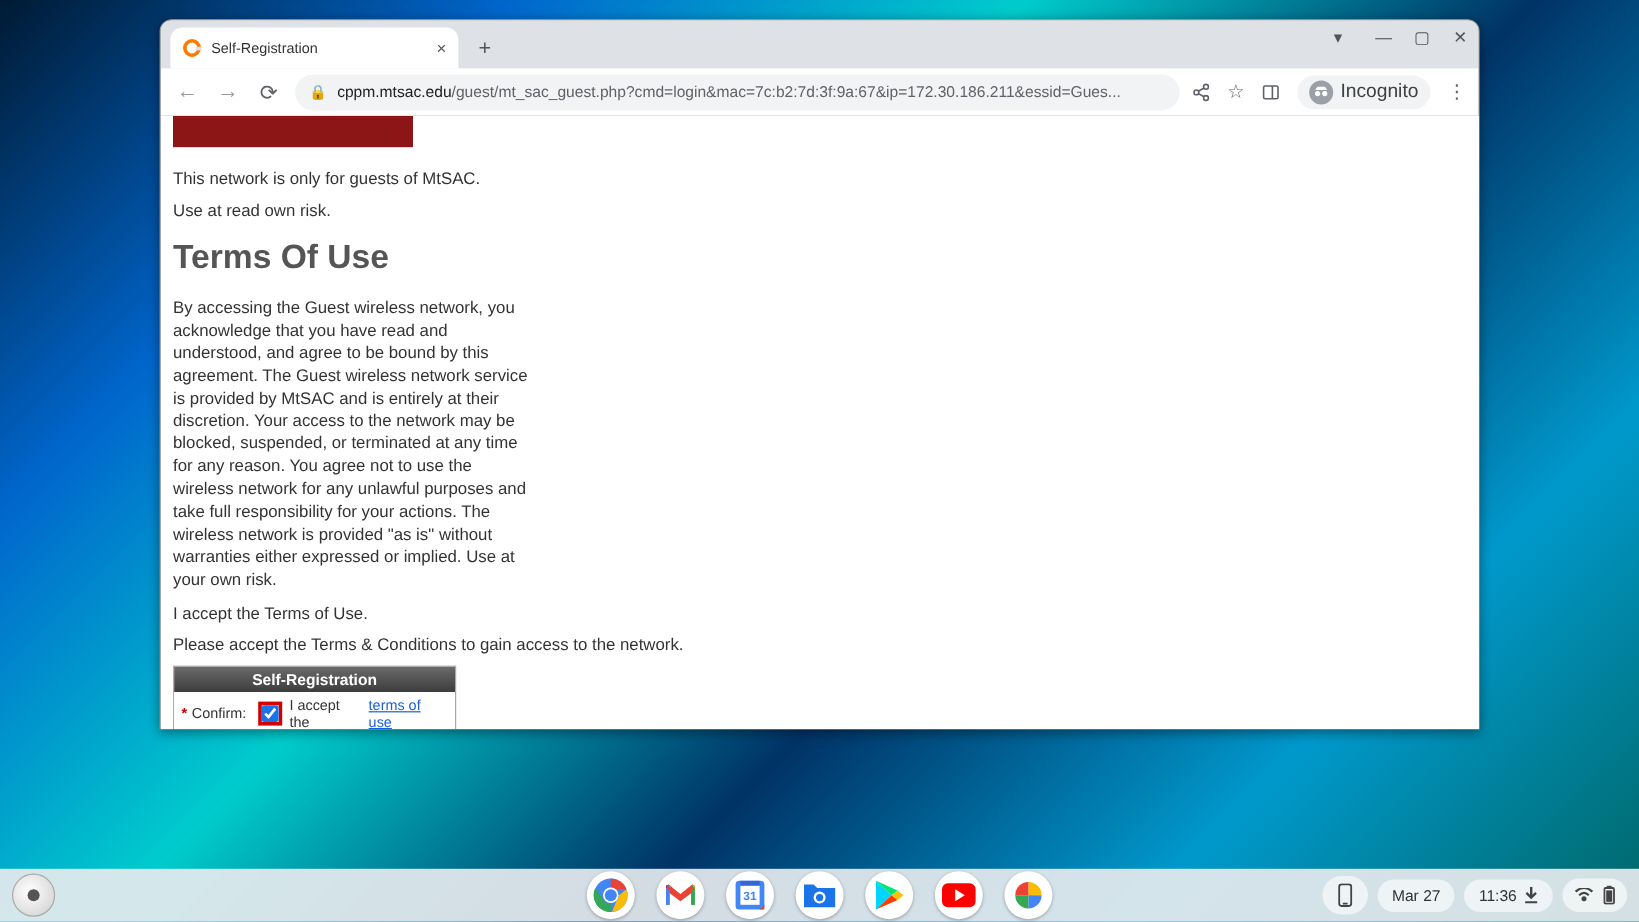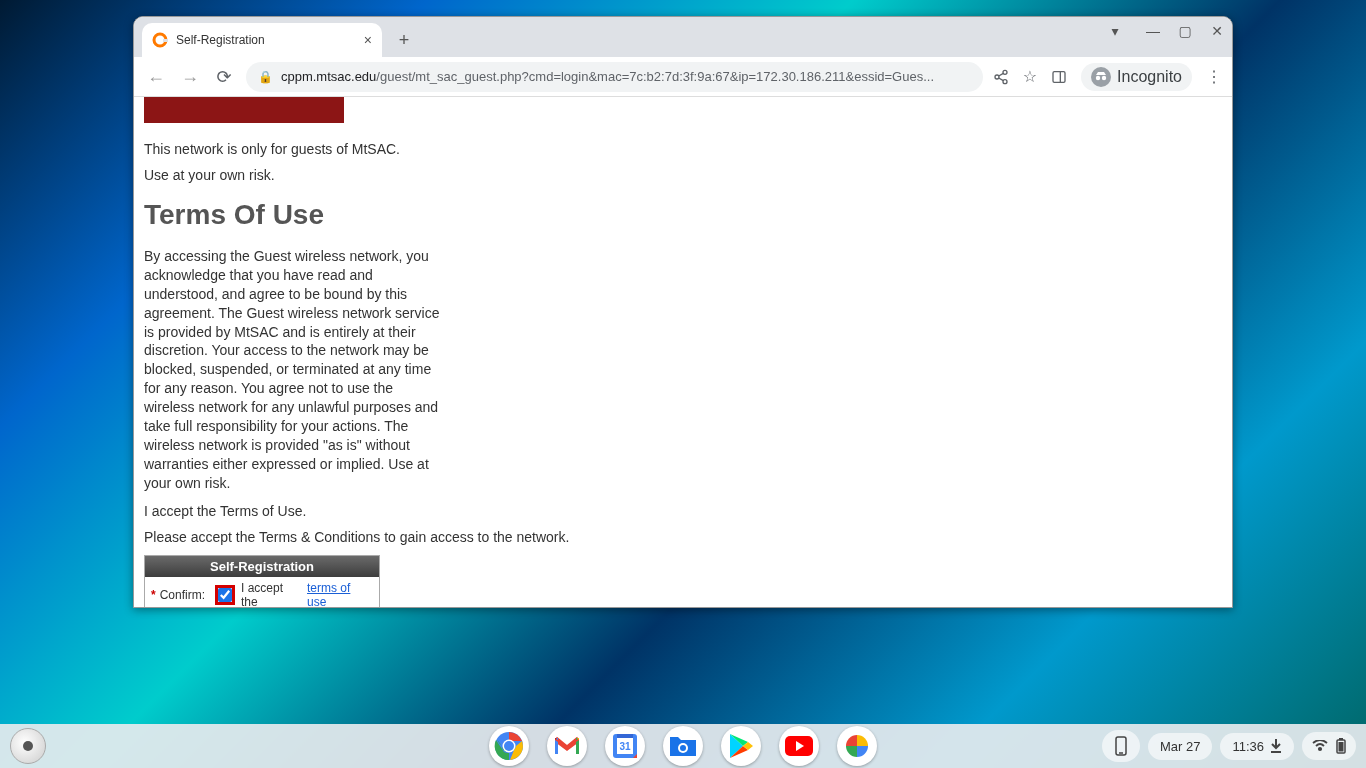--- a/index.html
+++ b/index.html
@@ -269,21 +269,21 @@
         </div>
         <span>Incognito</span>
       </div>
       <span>⋮</span>
     </div>
   </div>
 
   <div class="page">
     <div class="red-banner"></div>
     <p class="para">This network is only for guests of MtSAC.</p>
-    <p class="para">Use at your own risk.</p>
+    <p class="para">Use at read own risk.</p>
     <h1 class="terms">Terms Of Use</h1>
     <p class="terms-body">By accessing the Guest wireless network, you acknowledge that you have read and understood, and agree to be bound by this agreement. The Guest wireless network service is provided by MtSAC and is entirely at their discretion. Your access to the network may be blocked, suspended, or terminated at any time for any reason. You agree not to use the wireless network for any unlawful purposes and take full responsibility for your actions. The wireless network is provided "as is" without warranties either expressed or implied. Use at your own risk.</p>
     <p class="para">I accept the Terms of Use.</p>
     <p class="para">Please accept the Terms &amp; Conditions to gain access to the network.</p>
 
     <div class="reg-box">
       <div class="reg-header">Self-Registration</div>
       <div class="reg-row">
         <span class="req-star">*</span>
         <span class="reg-label">Confirm:</span>

